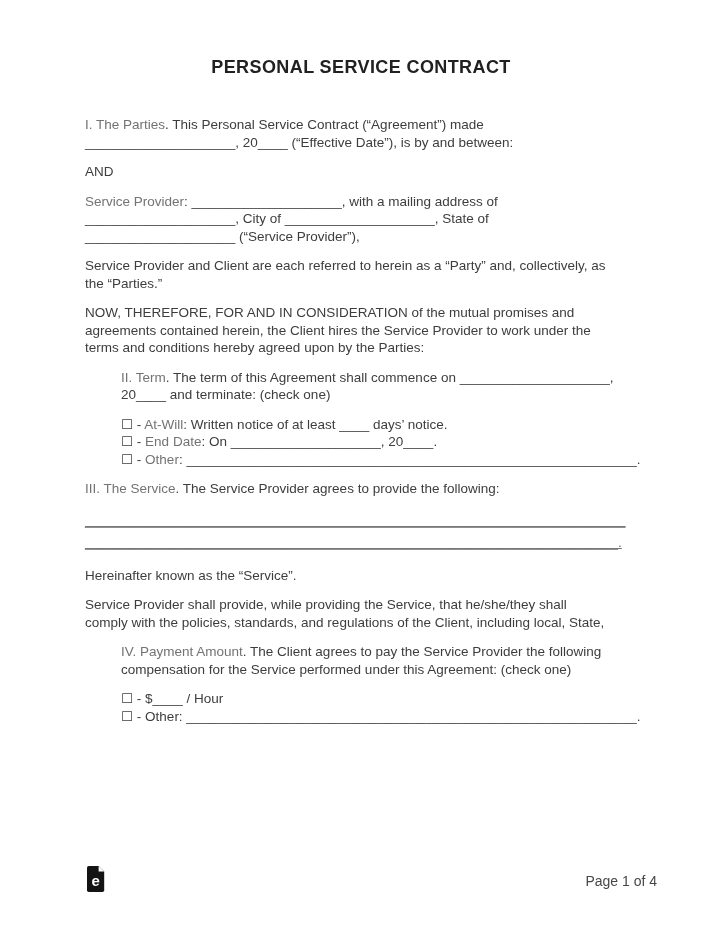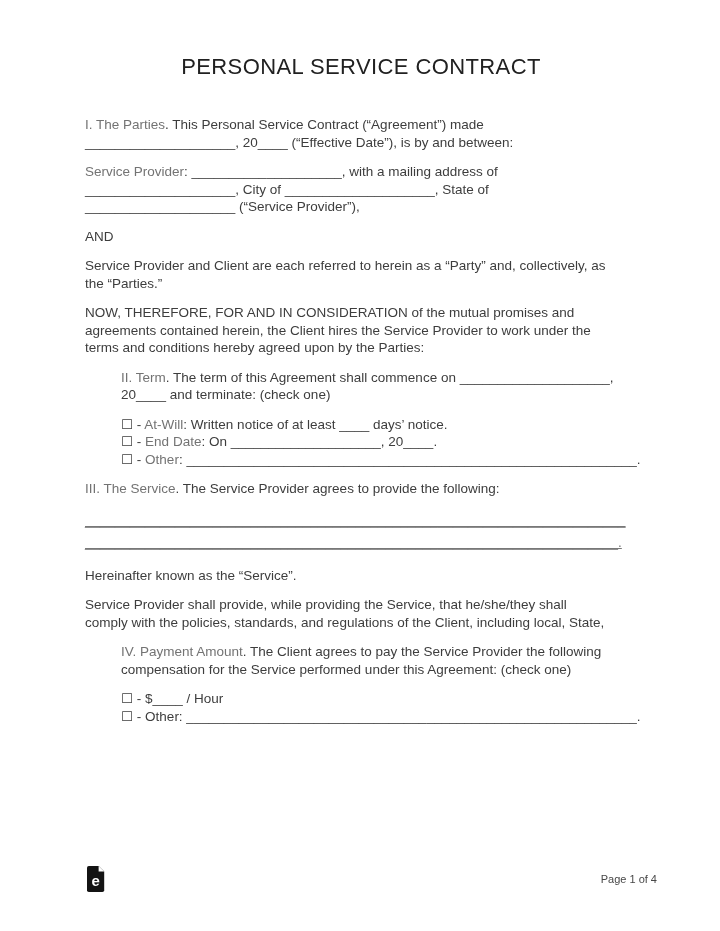--- a/index.html
+++ b/index.html
@@ -9,57 +9,57 @@
     font-family:"Liberation Sans","DejaVu Sans",sans-serif;
     color:#3d3d3d;
   }
   .doc {
     position:absolute; left:85px; top:0; width:552px;
     font-size:13.5px; line-height:17.5px;
   }
   .title {
     margin:54px 0 0 0;
     text-align:center;
-    font-size:22px; line-height:26px; font-weight:normal;
+    font-size:18px; line-height:26px; font-weight:bold;
     letter-spacing:.4px; color:#212121;
   }
   .para { margin:0 0 12px 0; }
   .para:first-of-type { margin-top:36px; }
   .indent { padding-left:36px; }
   .line { white-space:nowrap; }
   .line b { font-weight:normal; color:#737373; }
   .sec2 { margin-top:5px;margin-left:36px; }
   .sec3 { }
   .blanks { line-height:22px; margin-bottom:13px; color:#787878; }
   .blanks .line { letter-spacing:0;text-decoration:underline; }
   .footer-logo {
     position:absolute; left:86px; top:865px; width:20px; height:28px;
   }
   .footer-page {
     position:absolute; top:873px; right:63px;
-    font-size:11px; color:#474747;
+    font-size:14px; color:#474747;
   }
 </style>
 </head>
 <body>
 
 <div class="doc">
   <h1 class="title">PERSONAL SERVICE CONTRACT</h1>
 
   <div class="para">
       <div class="line"><b>I. The Parties</b><span>. This Personal Service Contract (“Agreement”) made</span></div>
       <div class="line"><span>____________________, 20____ (“Effective Date”), is by and between:</span></div>
     </div>
   <div class="para">
+      <div class="line"><span>AND</span></div>
+    </div>
+  <div class="para">
       <div class="line"><b>Service Provider</b><span>: ____________________, with a mailing address of</span></div>
       <div class="line"><span>____________________, City of ____________________, State of</span></div>
       <div class="line"><span>____________________ (“Service Provider”),</span></div>
-    </div>
-  <div class="para">
-      <div class="line"><span>AND</span></div>
     </div>
   <div class="para">
       <div class="line"><span>Service Provider and Client are each referred to herein as a “Party” and, collectively, as</span></div>
       <div class="line"><span>the “Parties.”</span></div>
     </div>
   <div class="para">
       <div class="line"><span>NOW, THEREFORE, FOR AND IN CONSIDERATION of the mutual promises and</span></div>
       <div class="line"><span>agreements contained herein, the Client hires the Service Provider to work under the</span></div>
       <div class="line"><span>terms and conditions hereby agreed upon by the Parties:</span></div>
     </div>

